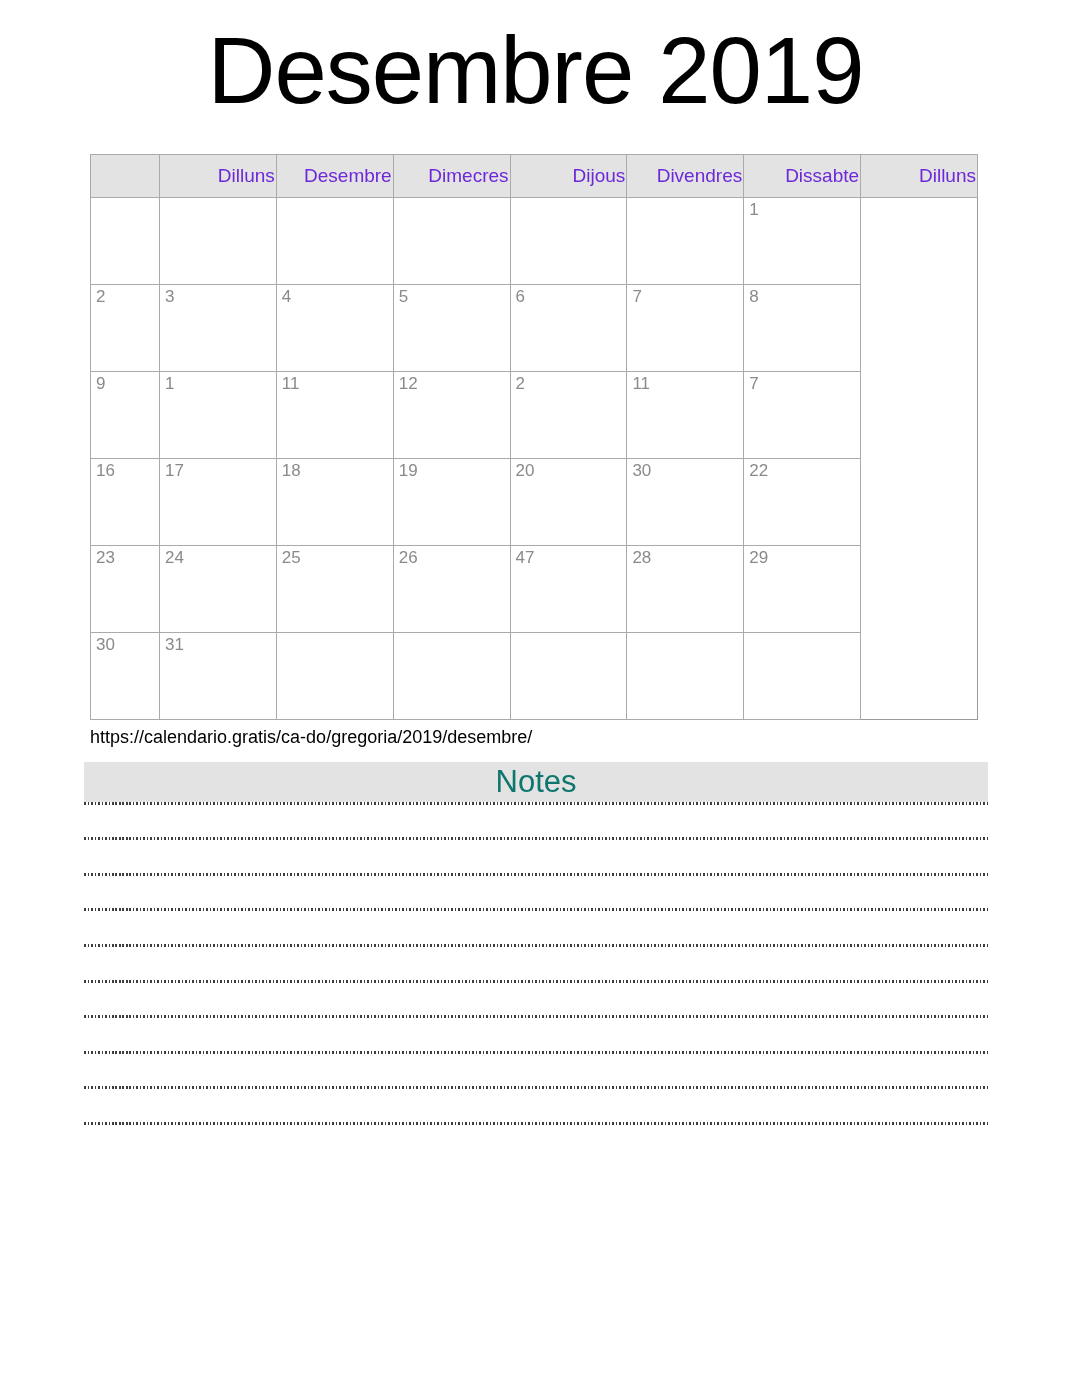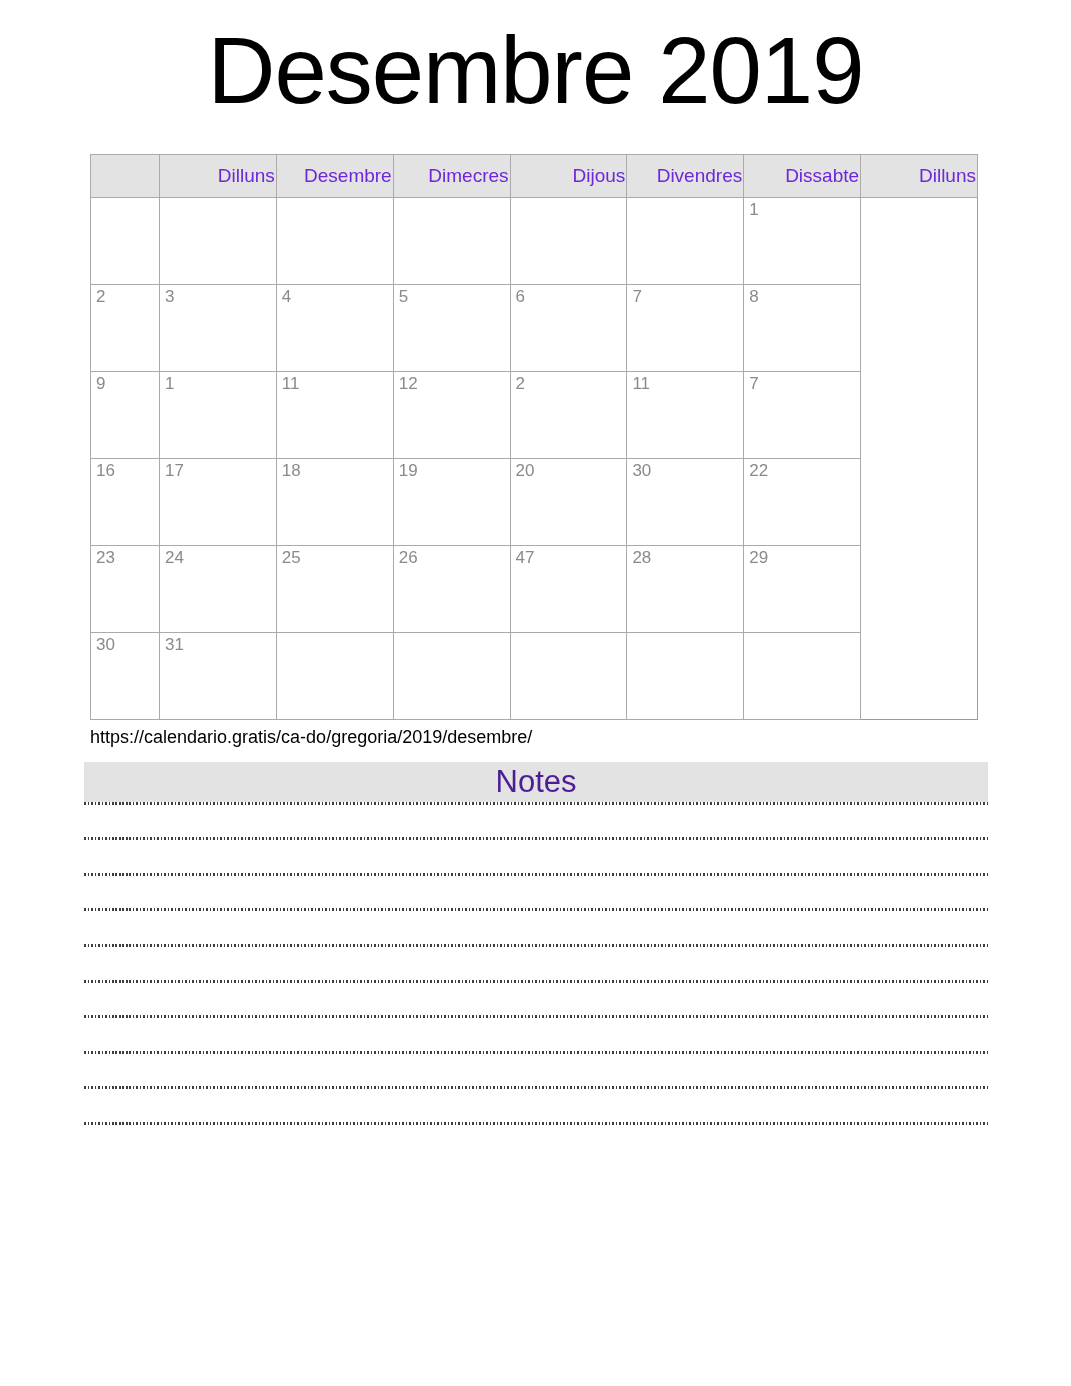--- a/index.html
+++ b/index.html
@@ -75,21 +75,21 @@
     width: 904px;
   }
   .notes-header {
     height: 40px;
     background: #e3e3e3;
     text-align: center;
   }
   .notes-header .notes-title {
     font-size: 31px;
     line-height: 40px;
-    color: #4c1d95;
+    color: #0f766e;
   }
   .rule {
     height: 3px;
     background: repeating-linear-gradient(90deg,
       #3d3d3d 0px, #3d3d3d 1.5px,
       transparent 1.5px, transparent 3.5px);
   }
   .note-line {
     position: relative;
     height: 35.6px;

